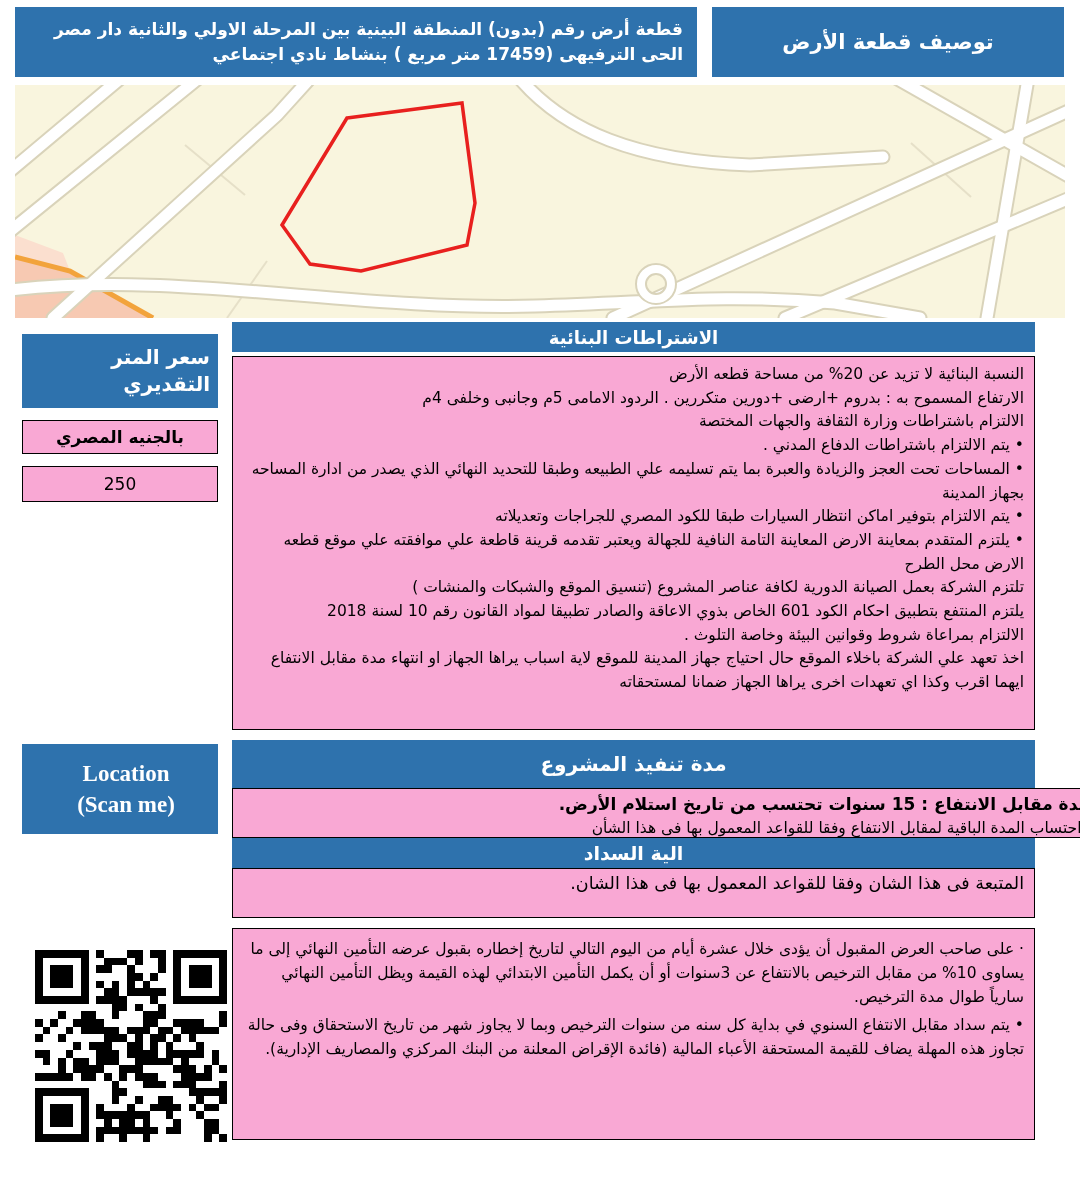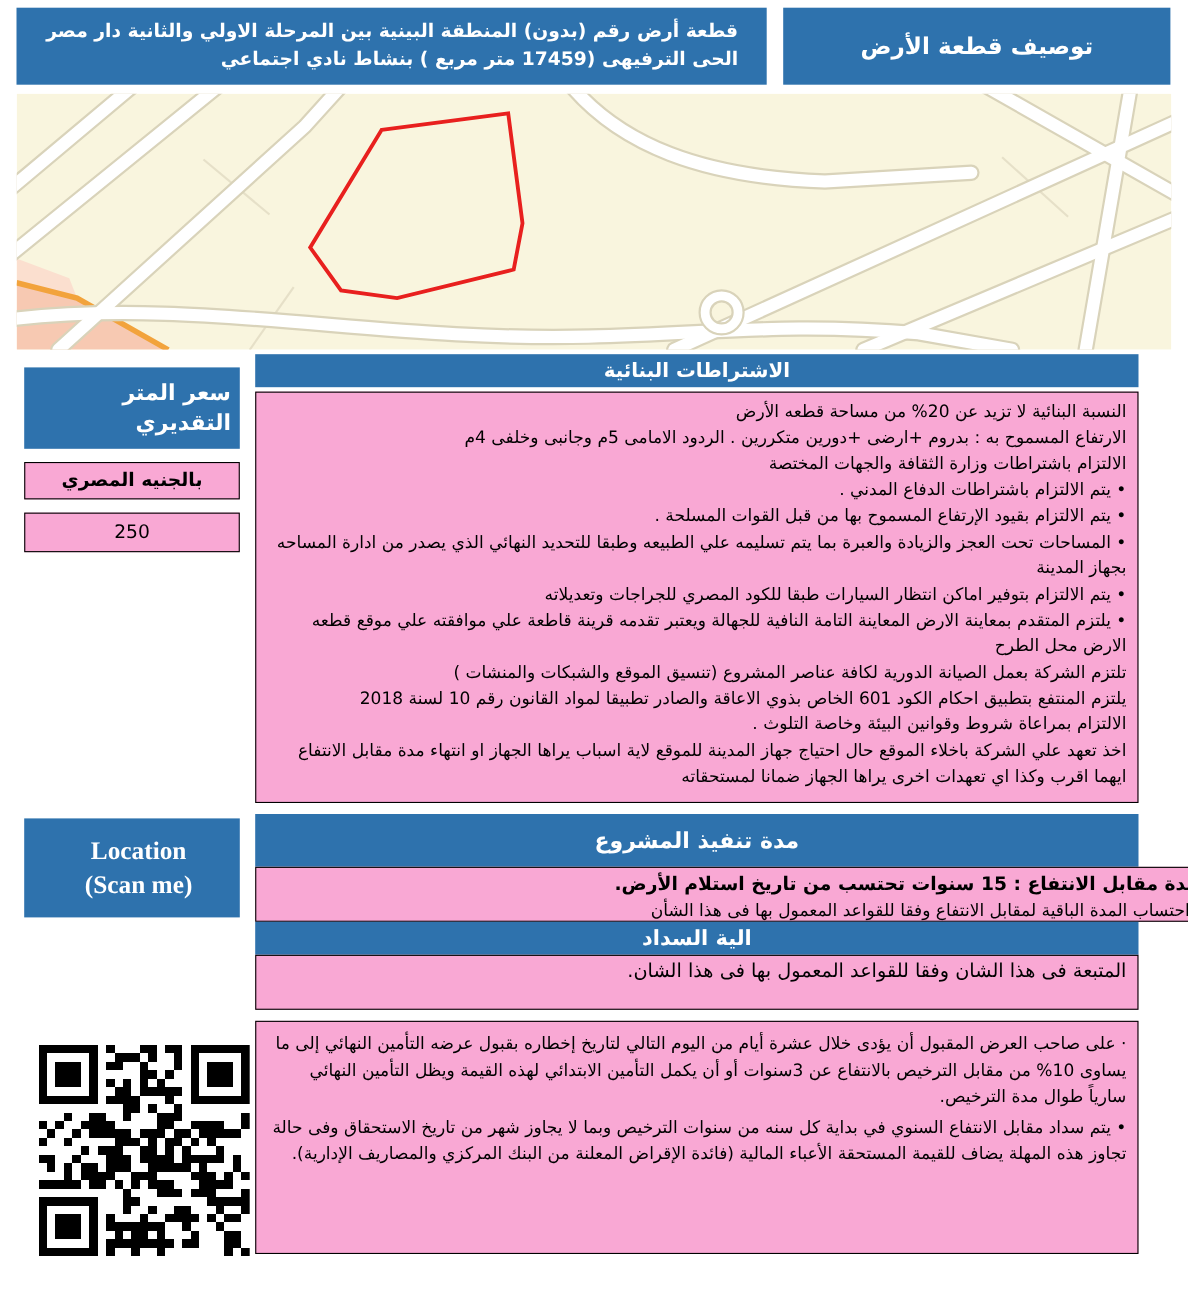--- a/index.html
+++ b/index.html
@@ -5,21 +5,21 @@
   html,body{margin:0;padding:0;}
   body{
     width:1080px;height:1188px;background:#ffffff;position:relative;
     font-family:"DejaVu Sans", sans-serif;color:#000;
   }
   .abs{position:absolute;box-sizing:border-box;}
   .blue{background:#2e72ad;color:#fff;}
   .center{display:flex;align-items:center;justify-content:center;text-align:center;}
   .bordered{background:#f9a8d4;border:1px solid #000;}
   .rtl{direction:rtl;text-align:right;}
-  .hdr-desc{left:15px;top:7px;width:682px;height:70px;font-size:17px;font-weight:700;line-height:1.5;padding:0 26px;}
+  .hdr-desc{left:15px;top:7px;width:682px;height:70px;font-size:17px;font-weight:700;line-height:1.5;padding:0 14px;}
   .hdr-title{left:712px;top:7px;width:352px;height:70px;font-size:21px;font-weight:700;}
   .map-wrap{left:15px;top:85px;width:1050px;height:233px;overflow:hidden;}
   .price-title{left:22px;top:334px;width:196px;height:74px;font-size:20px;font-weight:700;line-height:1.35;padding:0 8px;}
   .price-cur{left:22px;top:420px;width:196px;height:34px;font-size:17px;font-weight:700;}
   .price-val{left:22px;top:466px;width:196px;height:36px;font-size:17px;}
   .req-hdr{left:232px;top:322px;width:803px;height:30px;font-size:18px;font-weight:700;}
   .req-body{left:232px;top:356px;width:803px;height:374px;padding:6px 10px;font-size:15.5px;line-height:1.53;}
   .req-body div{margin:0;}
   .loc-badge{left:22px;top:744px;width:196px;height:90px;font-family:"Liberation Serif", serif;font-size:23px;font-weight:700;line-height:1.35;padding-left:12px;}
   .dur-hdr{left:232px;top:740px;width:803px;height:48px;font-size:20px;font-weight:700;}
@@ -86,21 +86,20 @@
 <div class="abs blue center price-title rtl">سعر المتر التقديري</div>
 <div class="abs bordered center price-cur rtl">بالجنيه المصري</div>
 <div class="abs bordered center price-val">250</div>
 
 <div class="abs blue center req-hdr rtl">الاشتراطات البنائية</div>
 <div class="abs bordered req-body rtl">
   <div>النسبة البنائية لا تزيد عن 20% من مساحة قطعه الأرض</div>
   <div>الارتفاع المسموح به :  بدروم +ارضى +دورين متكررين . الردود الامامى 5م وجانبى وخلفى 4م</div>
   <div>الالتزام باشتراطات وزارة الثقافة والجهات المختصة</div>
   <div>• يتم الالتزام باشتراطات الدفاع المدني .</div>
-  <div>• يتم الالتزام بقيود الإرتفاع المسموح بها من قبل القوات المسلحة .</div>
   <div>• المساحات تحت العجز والزيادة والعبرة بما يتم تسليمه علي الطبيعه وطبقا للتحديد النهائي الذي يصدر من ادارة المساحه بجهاز المدينة</div>
   <div>• يتم الالتزام بتوفير اماكن انتظار السيارات طبقا للكود المصري للجراجات وتعديلاته</div>
   <div>• يلتزم المتقدم بمعاينة الارض المعاينة التامة النافية للجهالة ويعتبر تقدمه قرينة قاطعة علي موافقته علي موقع قطعه الارض محل الطرح</div>
   <div>تلتزم الشركة بعمل الصيانة الدورية لكافة عناصر المشروع (تنسيق الموقع والشبكات والمنشات )</div>
   <div>يلتزم المنتفع بتطبيق احكام الكود 601 الخاص بذوي الاعاقة والصادر تطبيقا لمواد القانون رقم 10 لسنة 2018</div>
   <div>الالتزام بمراعاة شروط وقوانين البيئة وخاصة التلوث .</div>
   <div>اخذ تعهد علي الشركة باخلاء الموقع حال احتياج جهاز المدينة للموقع لاية اسباب يراها الجهاز او انتهاء مدة مقابل الانتفاع ايهما اقرب وكذا اي تعهدات اخرى يراها الجهاز ضمانا لمستحقاته</div>
 </div>
 
 <div class="abs blue center loc-badge">

